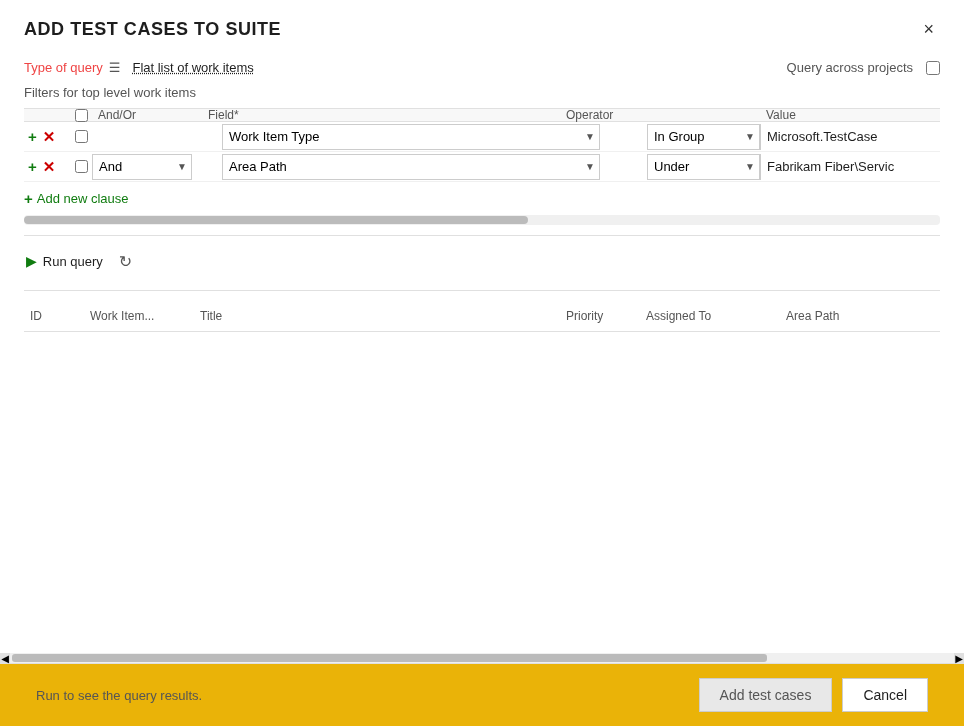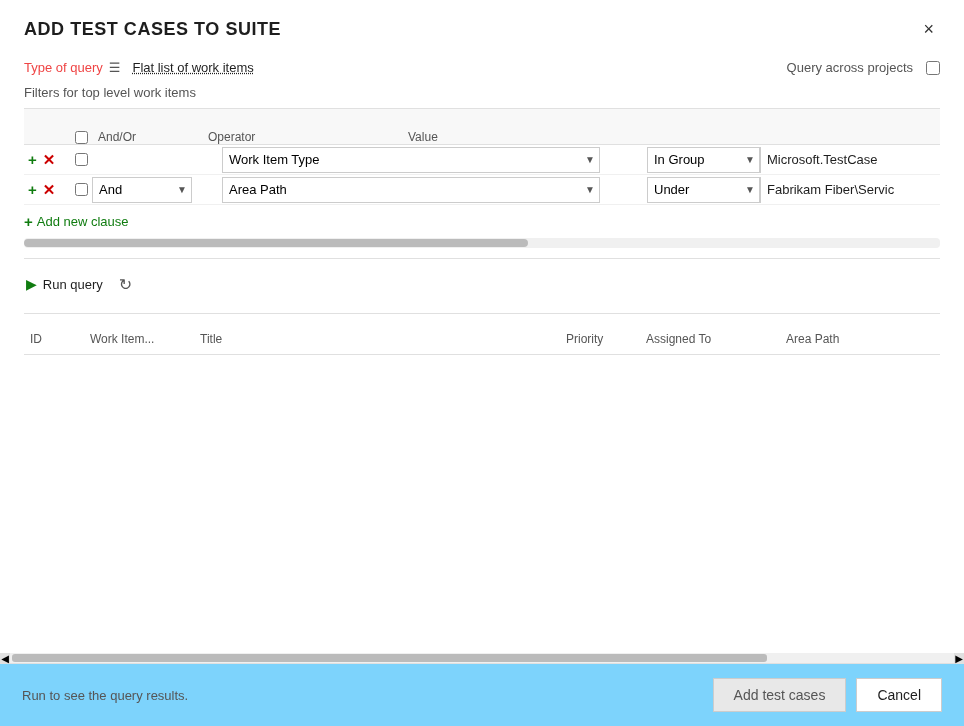--- a/index.html
+++ b/index.html
@@ -253,23 +253,23 @@
       top: 1px;
       height: 8px;
       width: 80%;
       background: #bbb;
       border-radius: 3px;
     }
     .dialog-footer {
       display: flex;
       align-items: center;
       justify-content: space-between;
-      padding: 14px 22px;
+      padding: 14px 36px;
       border-top: 1px solid #e0e0e0;
-      background: #7dd3fc;
+      background: #eab308;
     }
     .footer-status {
       color: #555;
       font-size: 13px;
     }
     .footer-btns {
       display: flex;
       gap: 10px;
     }
     .btn-add {
@@ -336,26 +336,27 @@
         <span class="query-type-value" style="cursor:pointer;text-decoration:underline;text-decoration-style:dotted;">Flat list of work items</span>
       </div>
       <div class="query-across">
         <span>Query across projects</span>
         <input type="checkbox" style="width: 14px; height: 14px; cursor: pointer;">
       </div>
     </div>
 
     <div class="filters-label">Filters for top level work items</div>
 
-    <div style="display:flex;align-items:flex-end;background:#f8f8f8;border-top:1px solid #e0e0e0;border-bottom:1px solid #e0e0e0;height:37px;">
+    <div style="display:flex;align-items:center;background:#f8f8f8;border-top:1px solid #e0e0e0;border-bottom:1px solid #e0e0e0;height:14px;">
       <div style="width:46px;"></div>
       <div style="width:22px;display:flex;align-items:center;justify-content:center;">
         <input type="checkbox" style="width: 13px; height: 13px;">
       </div>
       <div style="width:110px;font-size:12px;color:#555;padding:0 6px;">And/Or</div>
+      <div style="flex:1;font-size:12px;color:#555;padding:0 6px;">Field*</div>
       <div style="width:200px;font-size:12px;color:#555;padding:0 6px;">Operator</div>
       <div style="width:180px;font-size:12px;color:#555;padding:0 6px;">Value</div>
     </div>
 
     <div class="filter-grid">
 
       <div class="filter-row-inner">
         <div class="cell-actions">
           <span class="add-icon">+</span>
           <span class="remove-icon">✕</span>

